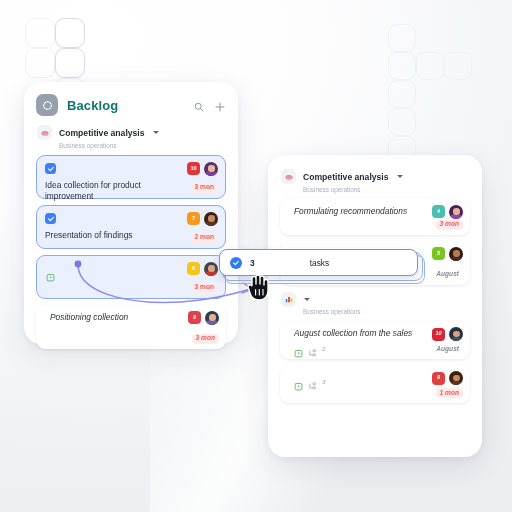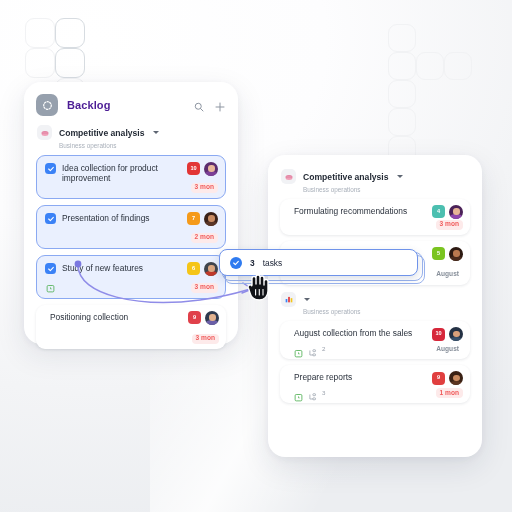--- a/index.html
+++ b/index.html
@@ -36,42 +36,42 @@
   }
   .board-inner{padding:12px 12px 10px 12px;}
 
   .board-head{display:flex;align-items:center;gap:9px;margin-bottom:9px;}
   .board-logo{
     width:22px;height:22px;border-radius:7px;flex:0 0 auto;
     display:flex;align-items:center;justify-content:center;
   }
   .logo-backlog{background:#96a0ad;}
   .logo-complete{background:#1471f0;}
-  .board-title{font-size:11px;font-weight:bold;color:#4c1d95;letter-spacing:.1px;flex:1 1 auto;}
+  .board-title{font-size:13px;font-weight:bold;color:#0f766e;letter-spacing:.1px;flex:1 1 auto;}
   .head-icons{display:flex;align-items:center;gap:9px;color:#8d95a1;}
   .ic{width:12px;height:12px;display:block;}
 
   
   .group{display:flex;align-items:center;gap:7px;margin:2px 0 0 1px;}
   .group-ico{
     width:15px;height:15px;border-radius:5px;background:#f1f2f5;
     display:flex;align-items:center;justify-content:center;flex:0 0 auto;
   }
   .group-name{font-size:8.6px;font-weight:bold;color:#242b36;}
   .caret{width:0;height:0;border-left:3.2px solid transparent;border-right:3.2px solid transparent;border-top:3.8px solid #5e6673;margin-left:1px;}
   .group-sub{font-size:6.4px;color:#a9b0ba;margin:1.5px 0 6px 23px;}
 
   
   .task{
     position:relative;border-radius:9px;margin-bottom:6px;padding:7px 8px 6px 8px;
     min-height:30px;box-sizing:border-box;
   }
-  .task.plain{background:#fff;box-shadow:0 1px 3px rgba(30,41,59,.10);}
+  .task.plain{background:#fff;box-shadow:0 1px 3px rgba(30,41,59,.10);font-style:italic;}
   .task.sel{background:#eaf0fe;border:1px solid #8aa9f2;}
-  .task-top{display:flex;align-items:flex-start;gap:6px;}
+  .task-top{display:flex;align-items:flex-start;gap:6px;flex-direction:column;}
   .cbx{
     width:11px;height:11px;border-radius:3.5px;background:#3b82f6;flex:0 0 auto;margin-top:.5px;
     display:flex;align-items:center;justify-content:center;
   }
   .cbx svg{width:8px;height:8px;}
   .task-name{font-size:8.4px;color:#2a313c;line-height:1.25;flex:1 1 auto;padding-right:34px;}
   .task-name.ind{padding-left:2px;}
   .meta{position:absolute;right:7px;top:6px;display:flex;align-items:center;gap:4px;}
   .badge{
     width:13px;height:13px;border-radius:4px;color:#fff;font-size:5.6px;font-weight:bold;
@@ -95,21 +95,21 @@
   
   .dragpill{
     position:absolute;left:219px;top:249px;width:199px;height:27px;
     background:#fff;border:1.3px solid #6f93ea;border-radius:8px;
     box-shadow:0 3px 9px rgba(40,60,110,.16);
     display:flex;align-items:center;gap:8px;padding:0 10px;box-sizing:border-box;z-index:40;
   }
   .dragpill .cbx2{width:12px;height:12px;border-radius:50%;background:#2f7bf0;display:flex;align-items:center;justify-content:center;}
   .dragpill .cbx2 svg{width:8px;height:8px;}
   .dp-count{font-size:8.4px;font-weight:bold;color:#20283a;}
-  .dp-label{font-size:8.4px;color:#20283a;}
+  .dp-label{font-size:8.4px;color:#20283a;margin-left:47px;}
   .ghost{
     position:absolute;border:1.1px solid #9bb4ee;border-radius:8px;background:transparent;z-index:39;
   }
 
   
   .connector{position:absolute;left:0;top:0;width:512px;height:512px;pointer-events:none;z-index:30;}
 
   
   .cursor{position:absolute;left:246px;top:272px;z-index:60;}
 </style>
@@ -211,28 +211,20 @@
           <span class="avatar">
             <span class="hair" style="background:#3a2118"></span>
               <span class="body" style="background:#5a3526"></span>
               <span class="face" style="background:#c98c63"></span>
           </span>
         </div>
         <div class="due red">2 mon</div>
       </div>
 
       <div class="task sel" style="height:44px;">
-        <div class="task-top">
-          <span class="cbx">
-              <svg viewBox="0 0 24 24">
-                <polyline points="5,12 10,17 19,7" fill="none" stroke="#fff" stroke-width="3.2" stroke-linecap="round" stroke-linejoin="round"></polyline>
-              </svg>
-            </span>
-          <span class="task-name">Study of new features</span>
-        </div>
         <div class="meta">
           <span class="badge" style="background:#f5c518;">6</span>
           <span class="avatar">
             <span class="hair" style="background:#40454d"></span>
               <span class="body" style="background:#c0392b"></span>
               <span class="face" style="background:#dba883"></span>
           </span>
         </div>
         <div class="subrow">
           <span class="calico">
@@ -349,23 +341,20 @@
                 <rect x="13" y="2" width="7" height="5" rx="1.5" fill="none" stroke="#9aa1ac" stroke-width="2"></rect>
                 <rect x="13" y="13" width="7" height="5" rx="1.5" fill="none" stroke="#9aa1ac" stroke-width="2"></rect>
               </svg>
           </span>
           <span class="subcount">2</span>
         </div>
         <div class="due grey">August</div>
       </div>
 
       <div class="task plain" style="height:38px;">
-        <div class="task-top">
-          <span class="task-name" style="padding-left:6px;">Prepare reports</span>
-        </div>
         <div class="meta">
           <span class="badge" style="background:#e03f3f;">9</span>
           <span class="avatar">
             <span class="hair" style="background:#3a2114"></span>
               <span class="body" style="background:#5d3520"></span>
               <span class="face" style="background:#c98a5f"></span>
           </span>
         </div>
         <div class="subrow" style="margin-left:6px;">
           <span class="calico">

